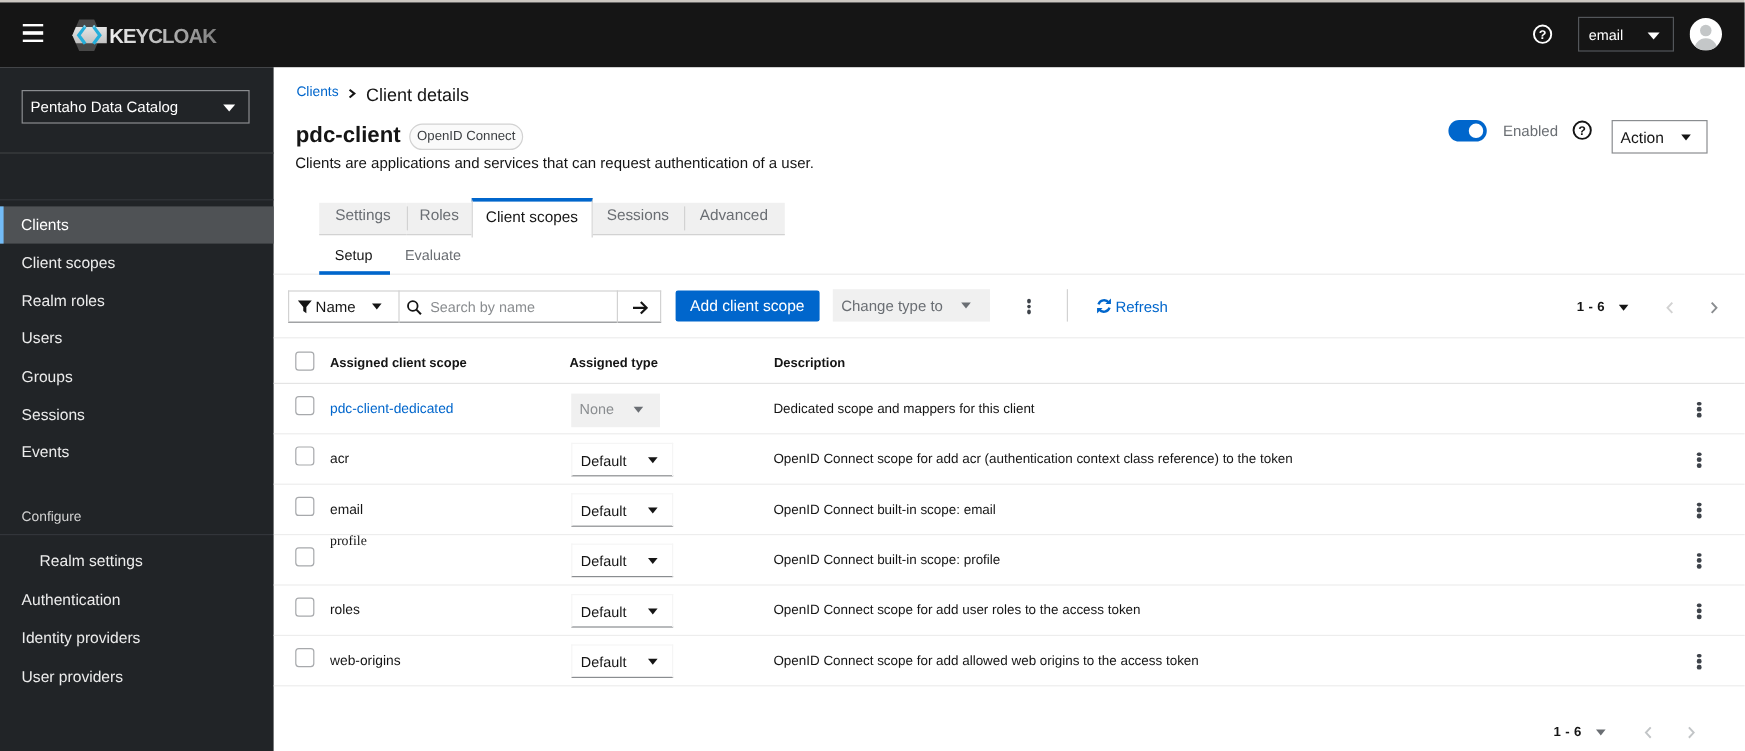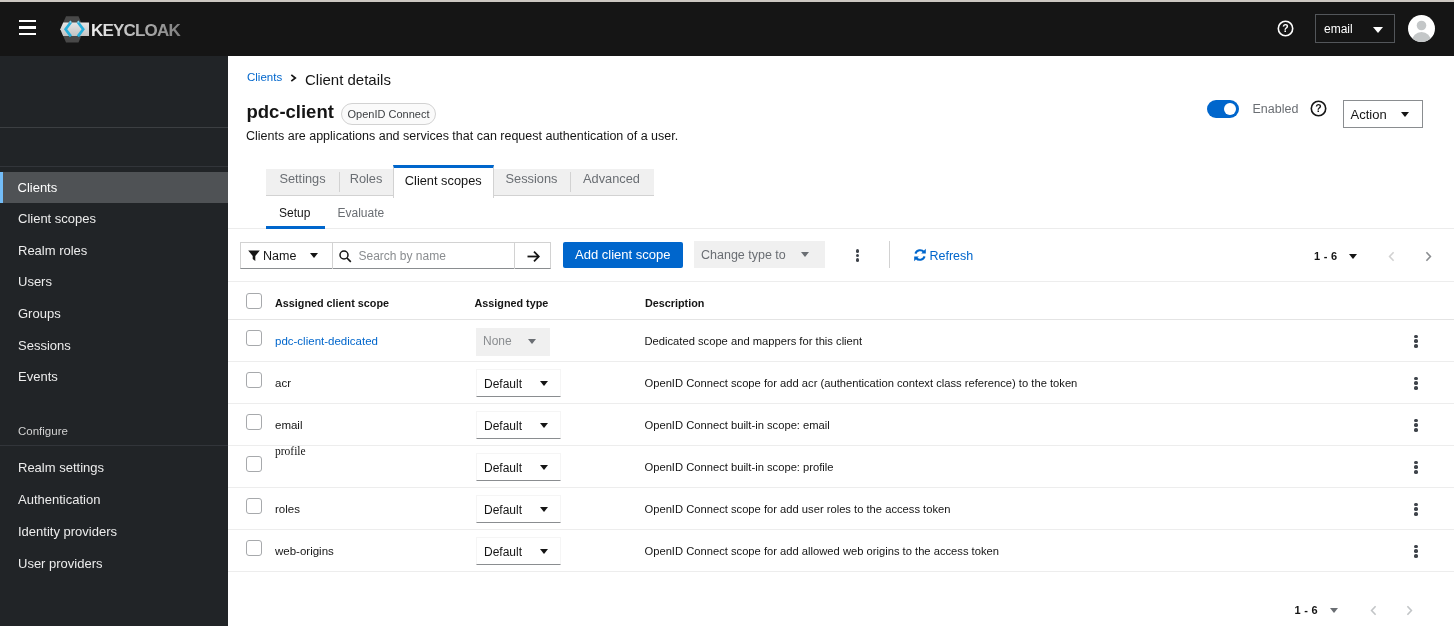--- a/index.html
+++ b/index.html
@@ -114,33 +114,37 @@
           </clipPath>
         </defs>
       <circle cx="13.5" cy="13.5" r="13.5" fill="#ffffff"></circle>
       <g clip-path="url(#avclip)">
         <circle cx="13.5" cy="10.5" r="4.8" fill="#c4c7c8"></circle>
         <circle cx="13.5" cy="26.5" r="9.6" fill="#c4c7c8"></circle>
       </g>
     </svg>
   </div>
 
+  <div class="abs" id="realmbox">
+      <span style="position:absolute; left:6.5px; top:7.5px; line-height:1;">Pentaho Data Catalog</span>
+      <span class="caret-w" style="left:167px; top:11px;"></span>
+    </div>
   <div class="abs" id="sidesep"></div>
   <div class="navlabel" style="top:145px;margin-top:44px;">Manage</div>
   <div class="navdiv" style="top:165.5px;"></div>
   <div class="navitem current" style="top:171.6px;">Clients</div>
   <div class="navitem" style="top:203.2px;">Client scopes</div>
   <div class="navitem" style="top:234.8px;">Realm roles</div>
   <div class="navitem" style="top:298px;">Groups</div>
   <div class="navitem" style="top:266.4px;">Users</div>
   <div class="navitem" style="top:329.6px;">Sessions</div>
   <div class="navitem" style="top:361.2px;">Events</div>
   <div class="navlabel" style="top:426px;">Configure</div>
   <div class="navdiv" style="top:445px;"></div>
-  <div class="navitem" style="top:452.2px;">Realm settings</div>
+  <div class="navitem" style="top:452.2px;margin-left:15px;">Realm settings</div>
   <div class="navitem" style="top:484.2px;">Authentication</div>
   <div class="navitem" style="top:516.2px;">Identity providers</div>
   <div class="navitem" style="top:548.2px;">User providers</div>
 
   <span class="txt" style="left:247px; top:71.5px; font-size:11.5px; color:#0066cc;">Clients</span>
   <span class="txt" id="bcchev" style="left:290px; top:74px;">
       <svg style="display:block" width="7" height="8" viewBox="0 0 7 8">
         <polyline points="1.3,0.8 5.3,4 1.3,7.2" fill="none" stroke="#151515" stroke-width="1.7"></polyline>
       </svg>
     </span>

